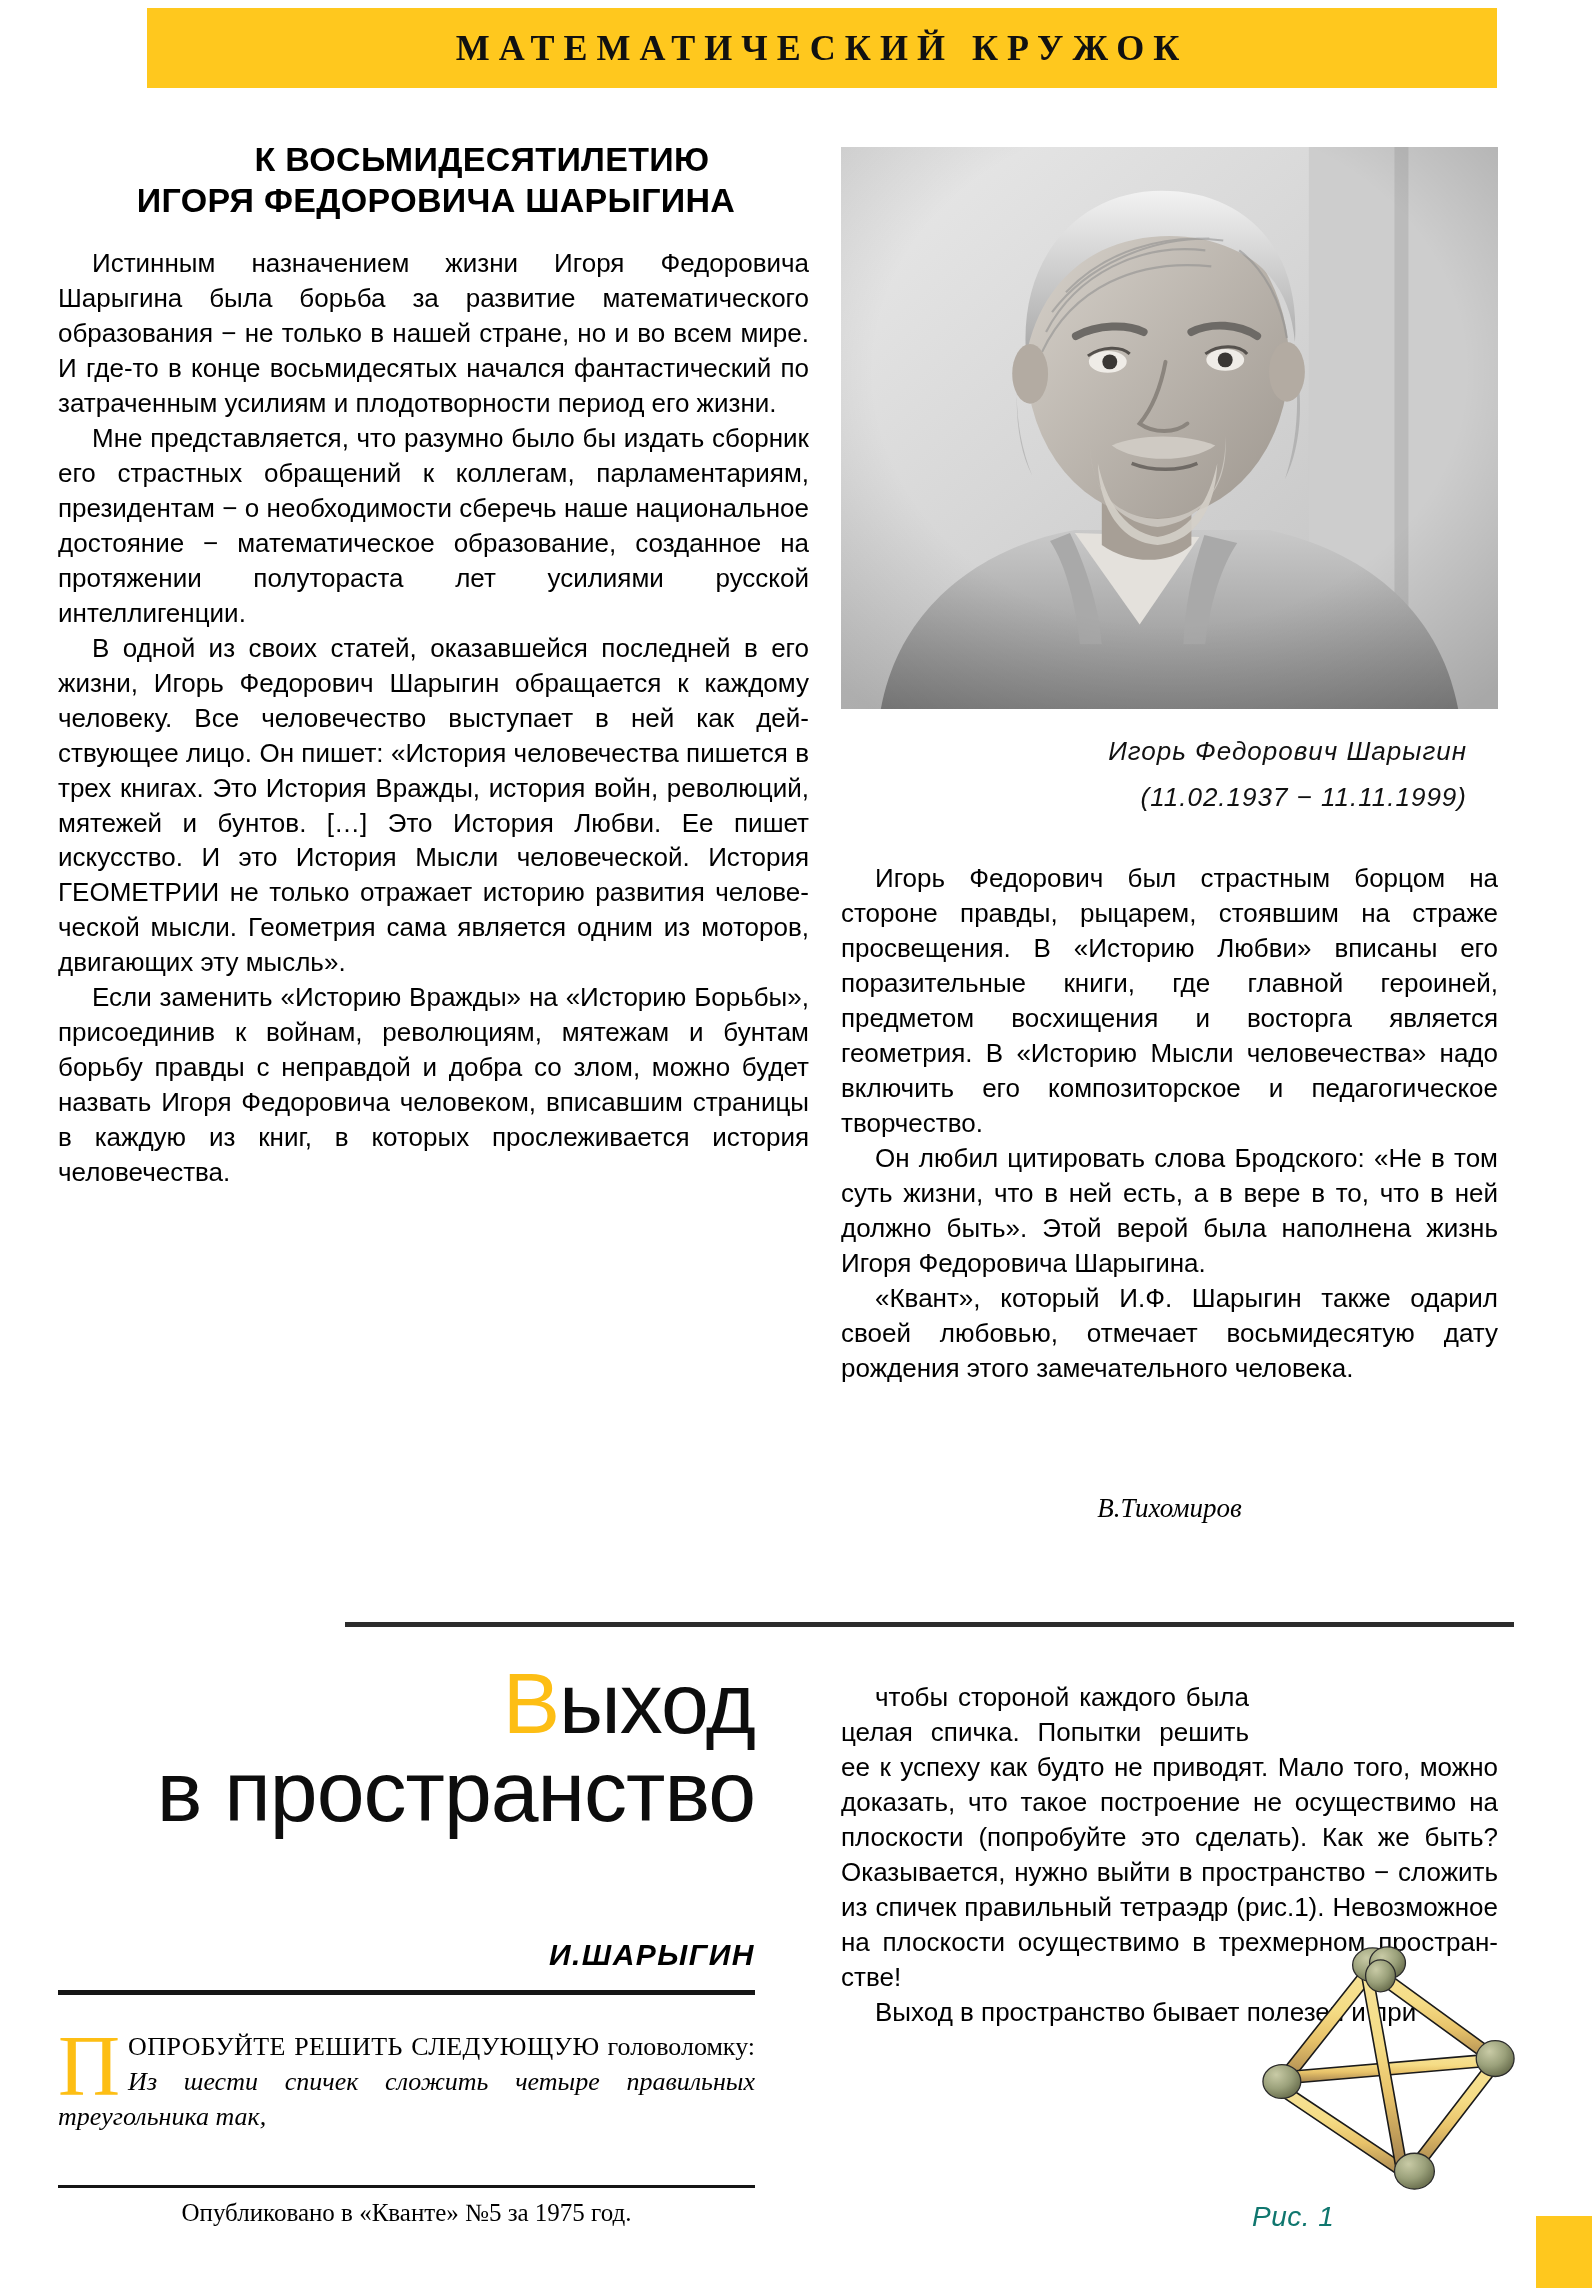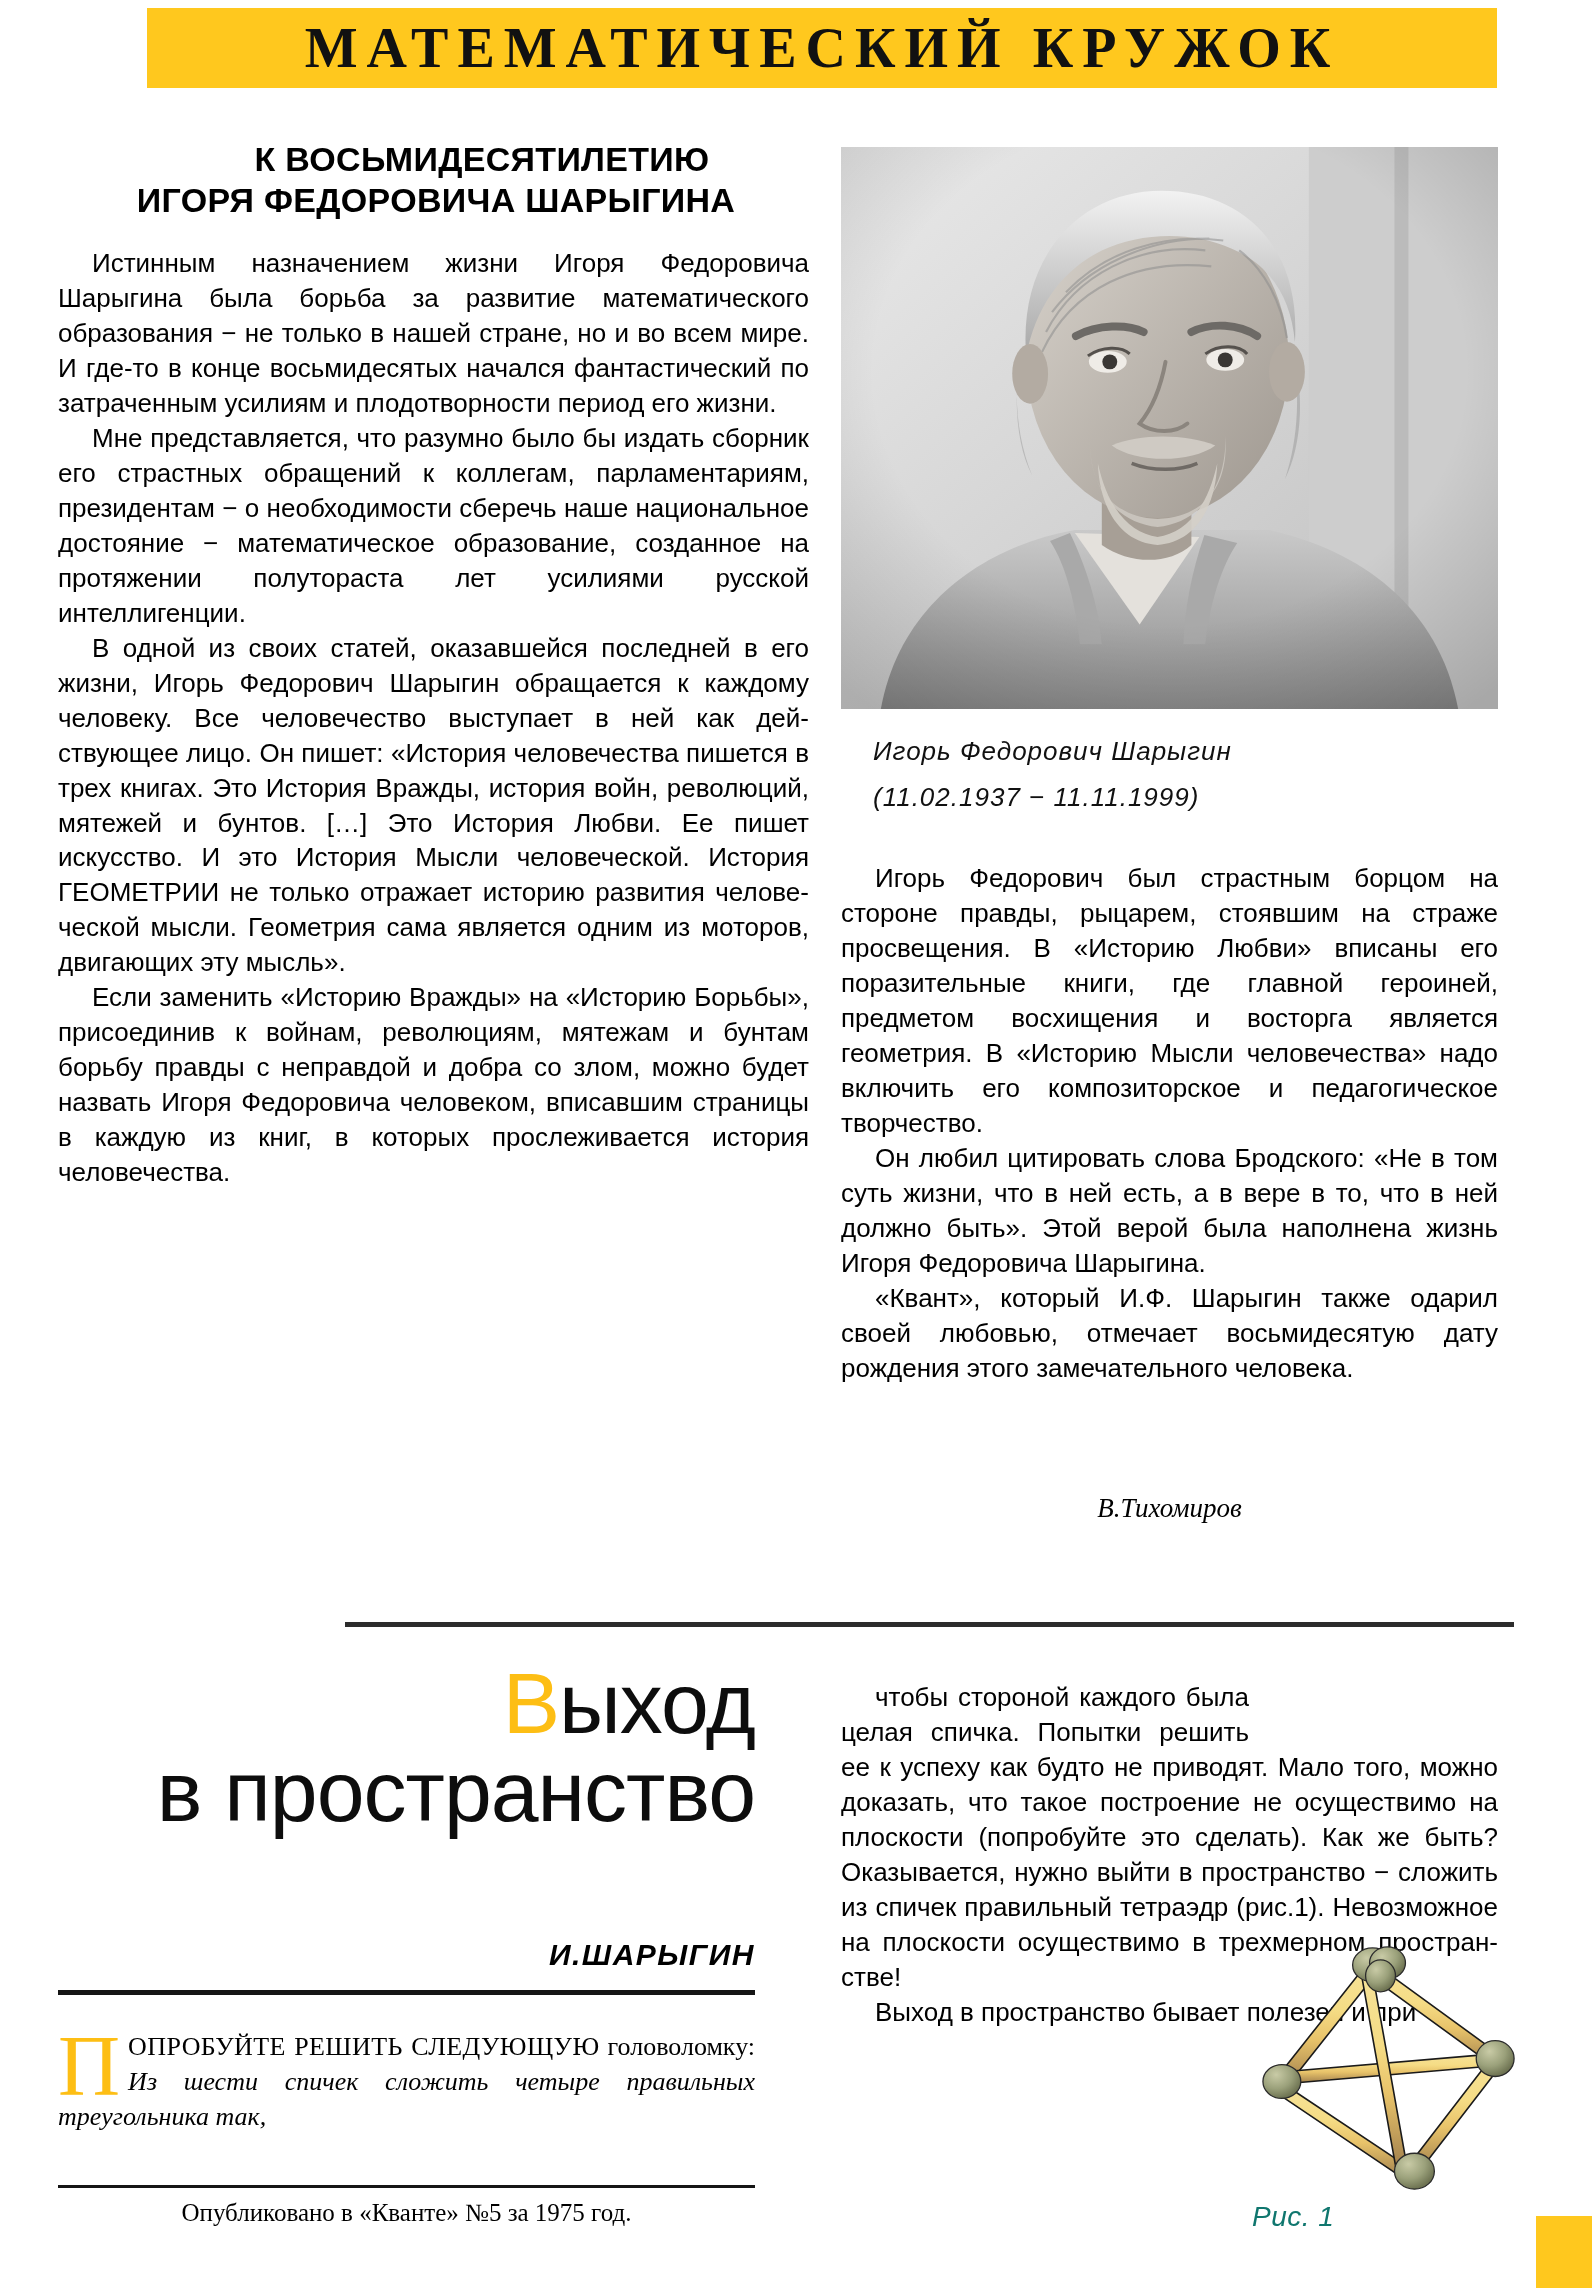--- a/index.html
+++ b/index.html
@@ -28,21 +28,21 @@
   }
   .header-title {
     position: absolute;
     left: 0;
     right: 0;
     top: 50%;
     transform: translateY(-50%);
     text-align: center;
     font-family: "Liberation Serif", "DejaVu Serif", serif;
     font-weight: 700;
-    font-size: 56px;
+    font-size: 36px;
     letter-spacing: 9px;
     color: #111111;
     white-space: nowrap;
   }
 
   
   .article-headline {
     position: absolute;
     left: 58px;
     top: 139px;
@@ -65,24 +65,24 @@
     top: 147px;
     width: 657px;
     height: 562px;
     overflow: hidden;
     background: #cfcfcf;
   }
   .photo-canvas { width: 100%; height: 100%; display: block; }
 
   .photo-caption {
     position: absolute;
-    left: 873px;
+    left: 810px;
     top: 729px;
     width: 657px;
-    text-align: left;
+    text-align: right;
     font-family: "Liberation Sans Narrow", "Liberation Sans", "DejaVu Sans", sans-serif;
     font-style: italic;
     font-size: 26px;
     line-height: 1.75;
     color: #111;
     letter-spacing: 1px;
   }
   .photo-caption .cap-line { display: block; }
 
   

